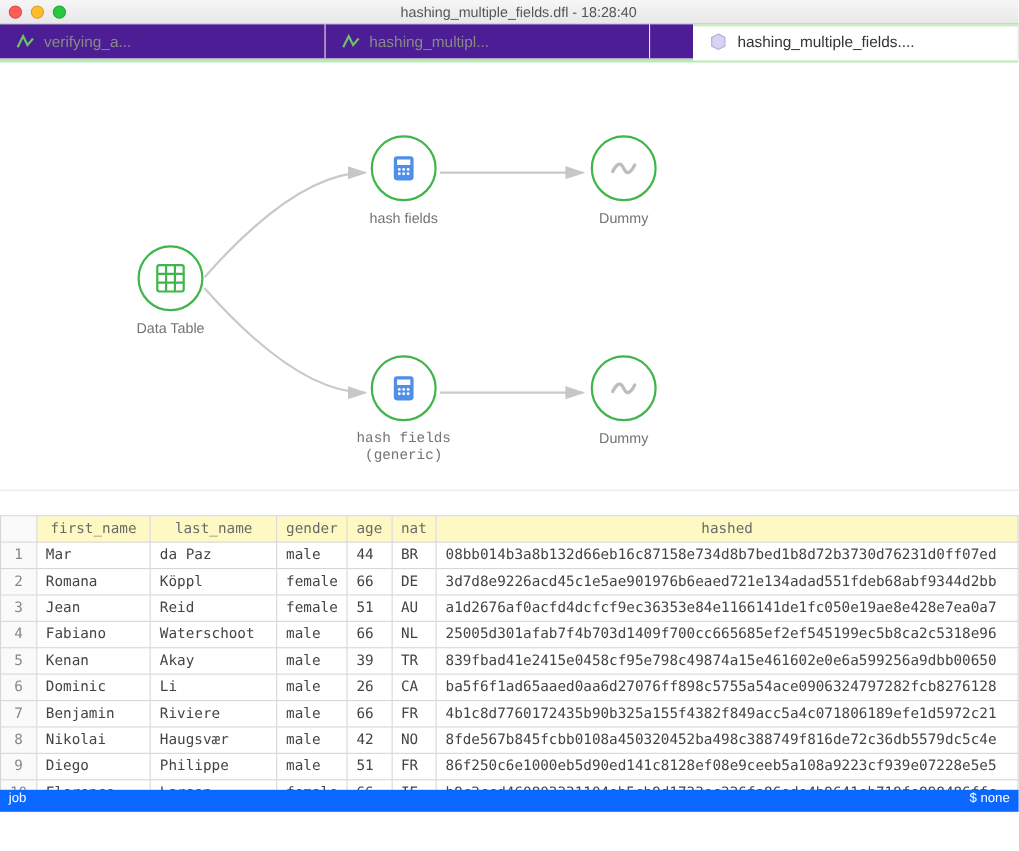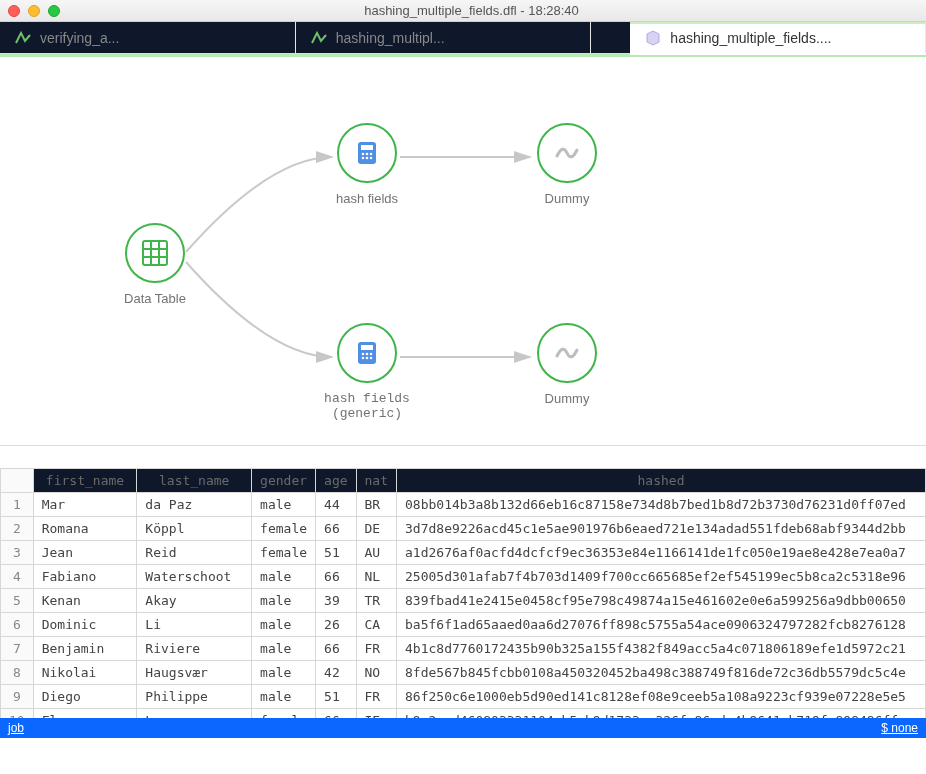--- a/index.html
+++ b/index.html
@@ -6,46 +6,46 @@
   html, body { width: 926px; height: 774px; font-family: -apple-system, "Helvetica Neue", Arial, sans-serif; background:#fff; color:#444; overflow:hidden;}
   
   .titlebar { height:22px; background: linear-gradient(#f6f6f6,#e8e8e8); border-bottom:1px solid #d0d0d0; position:relative; display:flex; align-items:center; }
   .traffic { display:flex; gap:8px; margin-left:8px; }
   .tl { width:12px; height:12px; border-radius:50%; }
   .tl.red{background:#ff5f57;border:1px solid #e24640;}
   .tl.yellow{background:#ffbd2e;border:1px solid #dfa023;}
   .tl.green{background:#28c940;border:1px solid #1fa633;}
   .title-text{ position:absolute; left:17px; right:0; text-align:center; font-size:13px; color:#555;}
   
-  .tabs { height:32px; display:flex; border-bottom:1px solid #ddd; background:#0f172a;}
+  .tabs { height:32px; display:flex; border-bottom:1px solid #ddd; background:#4c1d95;}
   .tab { flex:1; display:flex; align-items:center; gap:8px; padding:0 14px; border-right:1px solid #e6e6e6; font-size:14px; color:#888; cursor:pointer; overflow:hidden; white-space:nowrap;}
   .tab.active{ background:#fff; color:#333; font-weight:400; box-shadow:0 2px 0 #fff, inset 0 2px 0 #c9efbf;margin-left:39px;}
   .tab .ticon{width:18px;height:18px;flex:0 0 18px; display:inline-flex;align-items:center;justify-content:center;}
   .greenband { height:3px; background:#b8eab3; }
   
   .canvas { height:388px; position:relative; background:#fff; }
   .node { position:absolute; width:90px; text-align:center; }
   .node .circle{ width:60px;height:60px;border-radius:50%; border:2px solid #3fb54a; background:#fff; margin:0 auto 8px auto; display:flex;align-items:center;justify-content:center;}
   .node .label{ font-size:13px; color:#737373; }
   .node.wide{width:150px;}
   .arrow { position:absolute; }
   
   .panel { border-top:1px solid #ddd; }
   .panel-tabs{ display:flex; align-items:center; height:34px; padding:0 14px; gap:28px; font-size:13px; color:#9b9b9b; border-bottom:1px solid #eee;}
   .panel-tab{ cursor:pointer; padding:4px 0;}
   .panel-tab.active{ color:#333; border-bottom:2px solid #444; font-weight:600;}
   .panel-close{ margin-left:auto; color:#bbb; font-size:18px; cursor:pointer;}
   .sheet-wrap{ height:272px; overflow:auto; padding-top:22px;}
   table.sheet{ border-collapse:collapse; font-family: ui-monospace,Menlo,Consolas,monospace; font-size:13px; table-layout:fixed;}
   table.sheet th, table.sheet td{ border:1px solid #d7d7d7; height:24px; padding:0 8px; text-align:left; white-space:nowrap; overflow:hidden;}
-  table.sheet th{ background:#0f172a; color:#6a6a6a; font-weight:400; text-align:center;}
+  table.sheet th{ background:#fef9c3; color:#6a6a6a; font-weight:400; text-align:center;}
   table.sheet th.rownum, table.sheet td.rownum{ width:28px; text-align:center; color:#888; background:#fafafa;}
   col.c-first{width:106px;} col.c-last{width:118px;} col.c-gender{width:62px;} col.c-age{width:40px;} col.c-nat{width:40px;} col.c-hash{width:532px;}
   
-  .status{ height:20px; background:#0a67ff; color:#fff; display:flex; align-items:center; padding:0 8px; font-size:12px; justify-content:space-between;text-decoration:underline;}
+  .status{ height:20px; background:#0a67ff; color:#fff; display:flex; align-items:flex-start; padding:0 8px; font-size:12px; justify-content:space-between;}
   
   svg{display:block;}
 </style>
 </head>
 <body>
 
 <div class="titlebar">
   <div class="traffic">
     <div class="tl red"></div>
     <div class="tl yellow"></div>

